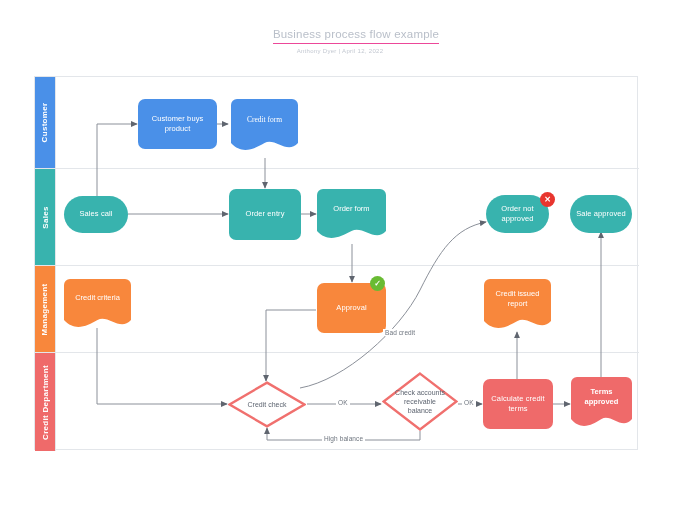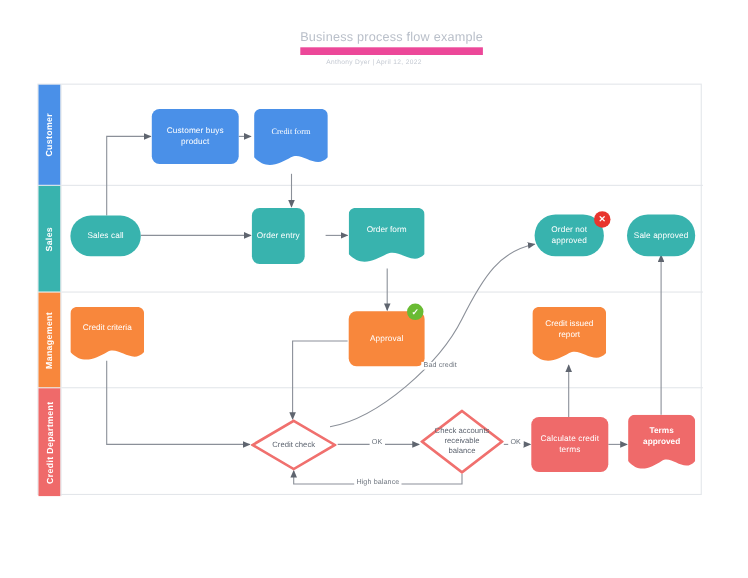--- a/index.html
+++ b/index.html
@@ -10,21 +10,21 @@
     overflow:hidden;
     position:relative;
   }
   #stage{position:absolute;left:0;top:0;width:680px;height:525px;}
 
   
   .title-wrap{position:absolute;left:0;top:24px;width:680px;text-align:center;}
   .doc-title{
     font-size:11.5px;color:#b9bfc9;letter-spacing:.2px;
     padding-bottom:3px;display:inline-block;
-    border-bottom:7px solid #ec4899;
+    border-bottom:1px solid #ec4899;
     margin-left:32px;
   }
   .doc-sub{
     margin-top:4px;font-size:6px;color:#c3c8d1;letter-spacing:.3px;
   }
 
   
   .frame{position:absolute;left:34px;top:76px;width:604px;height:374px;
          border:1px solid #e3e6ea;box-sizing:border-box;background:#fff;}
   .lane{position:absolute;left:0;width:604px;box-sizing:border-box;
@@ -162,21 +162,21 @@
     <svg class="doc-fill" viewBox="0 0 67 54" preserveAspectRatio="none">
       <path d="M6,0 H61 A6,6 0 0 1 67,6 V44 C56,56 44,38 33.5,44 C23,50 11,56 0,44 V6 A6,6 0 0 1 6,0 Z" fill="#4a90e8"></path>
     </svg>
     <div class="doc-label">Credit form</div>
   </div>
 
   <div class="node n-pill" style="left:64px;top:196px;width:64px;height:37px;background:#38b3ae;">
     <span>Sales call</span>
   </div>
 
-  <div class="node n-rect" style="left:229px;top:189px;width:48px;height:51px;background:#38b3ae;">
+  <div class="node n-rect" style="left:229px;top:189px;width:72px;height:51px;background:#38b3ae;">
     <span>Order entry</span>
   </div>
 
   <div class="n-doc" style="left:317px;top:189px;width:69px;height:52px;">
     <svg class="doc-fill" viewBox="0 0 69 52" preserveAspectRatio="none">
       <path d="M6,0 H63 A6,6 0 0 1 69,6 V42 C58,54 46,36 34.5,42 C23,48 11,54 0,42 V6 A6,6 0 0 1 6,0 Z" fill="#38b3ae"></path>
     </svg>
     <div class="doc-label">Order form</div>
   </div>
 

